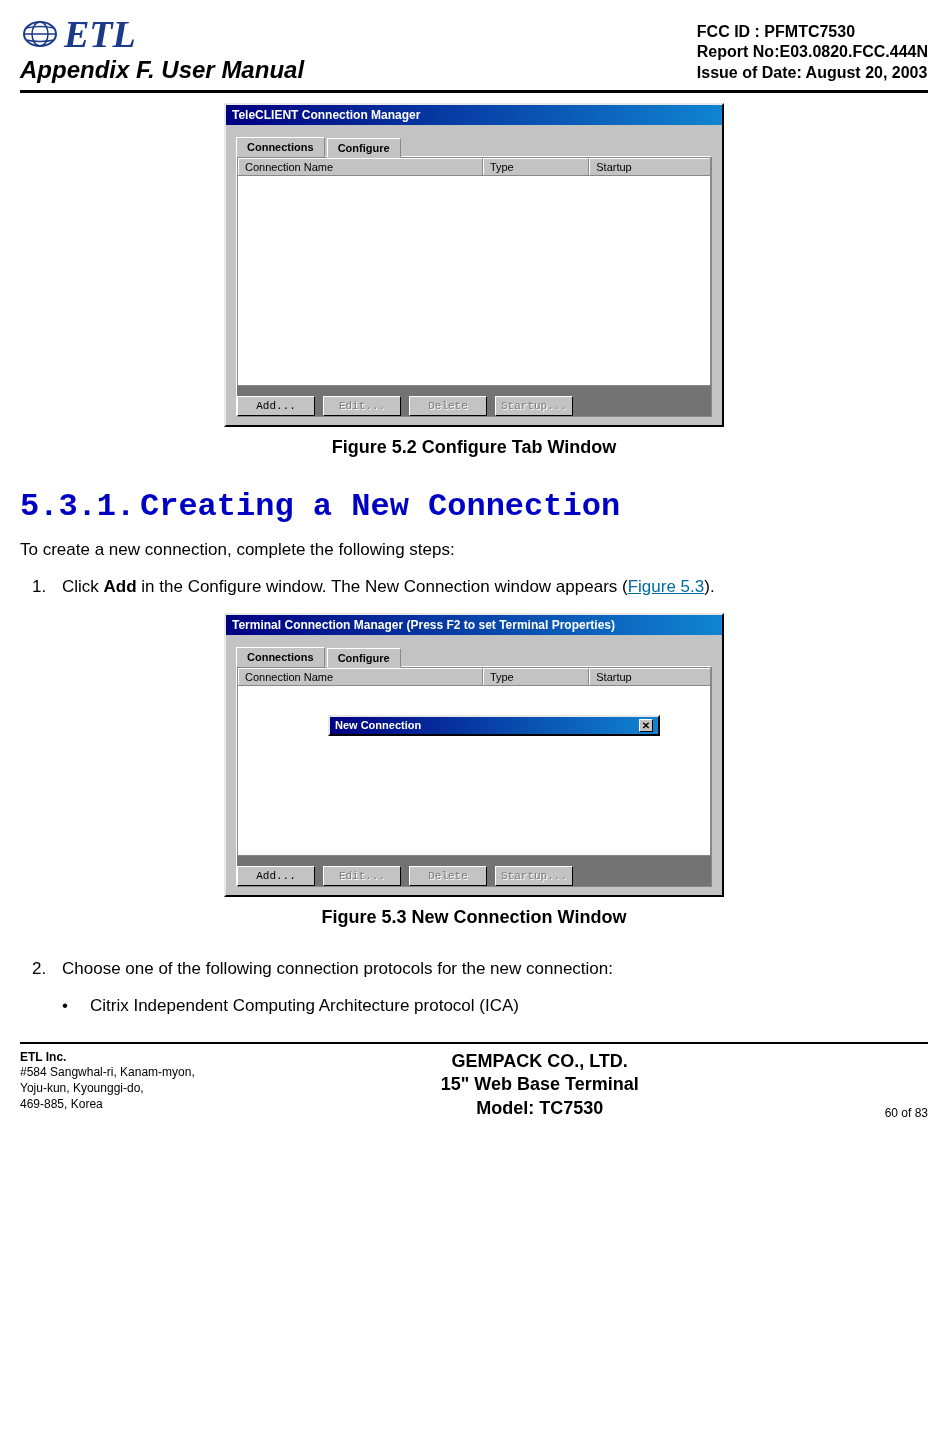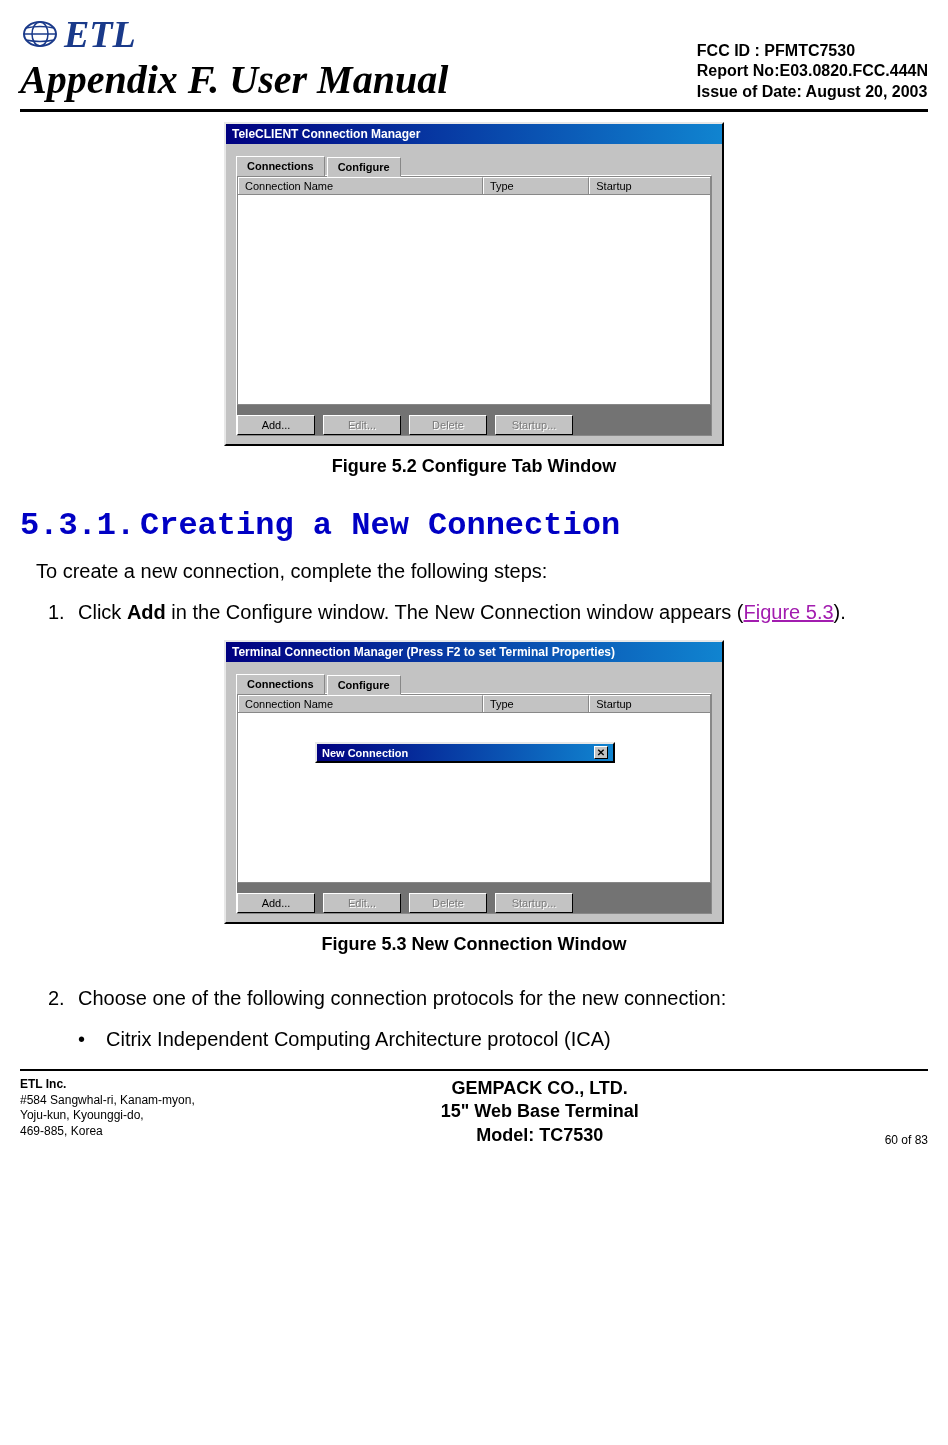--- a/index.html
+++ b/index.html
@@ -25,24 +25,24 @@
       font-weight: bold;
       font-style: italic;
       font-size: 38px;
       color: #1a3a8a;
       display: flex;
       align-items: center;
       gap: 4px;
     }
     .logo svg { height: 30px; }
     .appendix-title {
-      font-family: Liberation Serif, serif;
+      font-family: Liberation Sans, sans-serif;
       font-weight: bold;
       font-style: italic;
-      font-size: 40px;
+      font-size: 24px;
       color: #000;
     }
     .header-info {
       font-family: Arial, sans-serif;
       font-weight: bold;
       font-size: 16px;
       line-height: 1.3;
       text-align: left;
     }
     .screenshot-container {
@@ -102,21 +102,21 @@
     .col-name { flex: 3; }
     .col-type { flex: 1.2; }
     .col-startup { flex: 1.4; border-right: none !important; }
     .list-body {
       background: #fff;
       height: 210px;
       border: 1px solid #888;
       border-top: none;
     }
     .list-body.short { height: 170px; }
-    .btn-row { display: flex; gap: 8px; margin-top: 10px; }
+    .btn-row { display: flex; gap: 8px; margin-top: 10px; font-family: Liberation Mono, monospace; }
     .btn {
       width: 78px;
       padding: 3px 4px;
       background: #c3c3c3;
       border: 1px solid #000;
       border-top-color: #fff;
       border-left-color: #fff;
       font-size: 11px;
       text-align: center;
       color: #000;
@@ -130,34 +130,34 @@
     }
     .section-heading {
       color: #0000c4;
       font-family: Liberation Mono, monospace;
       font-weight: bold;
       font-size: 32px;
       margin: 8px 0;
     }
     .section-heading .num { display: inline-block; width: 120px; }
     .body-text {
-      font-size: 20px;
+      font-size: 17px;
       font-family: Arial, sans-serif;
-      margin: 14px 16px;
+      margin: 14px 0;
       line-height: 1.35;
     }
     .numbered { padding-left: 42px; text-indent: -30px; }
     .numbered .n { display: inline-block; width: 30px; text-indent: 0; }
-    .link { color: #a21caf; text-decoration: underline; }
+    .link { color: #0369a1; text-decoration: underline; }
     .bullet { padding-left: 70px; text-indent: -28px; }
     .bullet .dot { display: inline-block; width: 28px; text-indent: 0; }
     .dialog-overlay {
       position: absolute;
-      left: 89px; top: 80px;
-      width: 300px;
+      left: 102px; top: 80px;
+      width: 332px;
       background: #c3c3c3;
       border: 2px solid #000;
       border-top-color: #e8e8e8;
       border-left-color: #e8e8e8;
     }
     .dialog-titlebar {
       background: linear-gradient(to right, #000080, #1084d0);
       color: #fff;
       font-weight: bold;
       padding: 2px 5px;
@@ -191,21 +191,21 @@
       background: #c3c3c3;
       border-left: 1px solid #888;
       display: flex; align-items: center; justify-content: center;
       font-size: 8px;
     }
     .dialog-btns { display: flex; gap: 8px; justify-content: flex-end; margin-top: 10px; }
     .dialog-btns .btn { width: 64px; }
     .rel-wrap { position: relative; }
     .footer {
       border-top: 2px solid #000;
-      margin-top: 16px;
+      margin-top: 24px;
       padding-top: 6px;
       display: flex;
       justify-content: space-between;
       align-items: flex-start;
       font-size: 13px;
     }
     .footer-left { font-size: 12px; line-height: 1.3; }
     .footer-left .co { font-weight: bold; }
     .footer-center { text-align: center; font-weight: bold; font-size: 18px; line-height: 1.3; }
     .footer-right { font-size: 12px; align-self: flex-end; }

